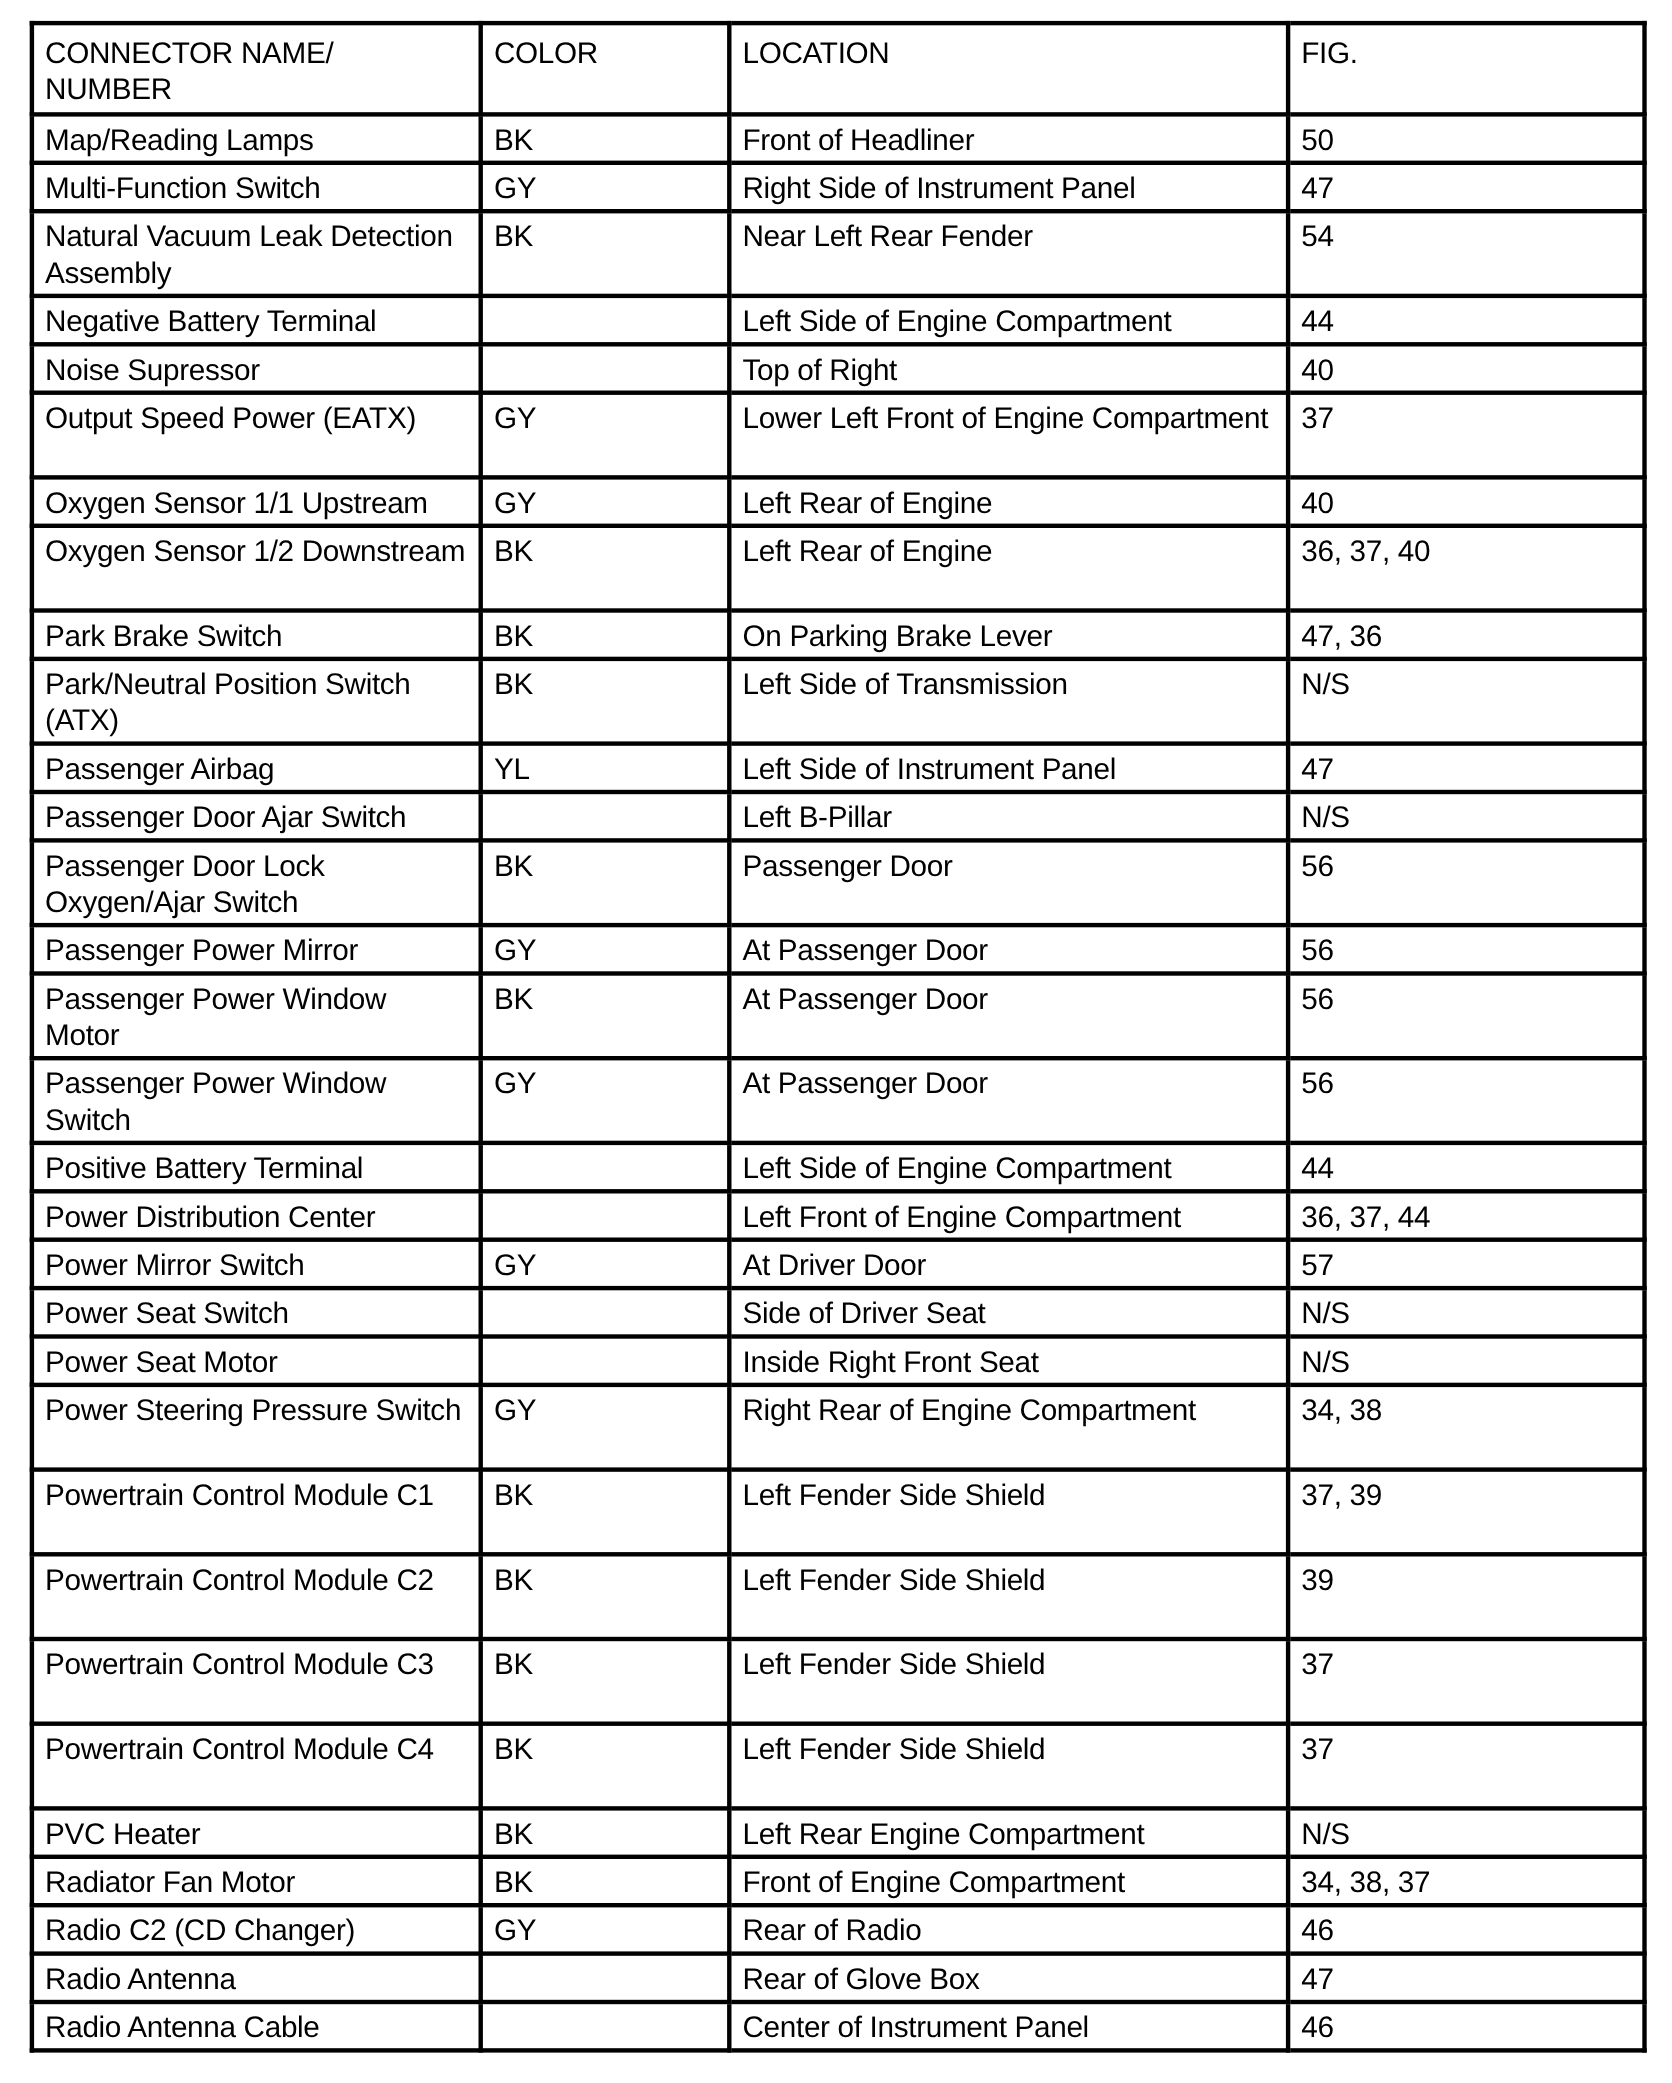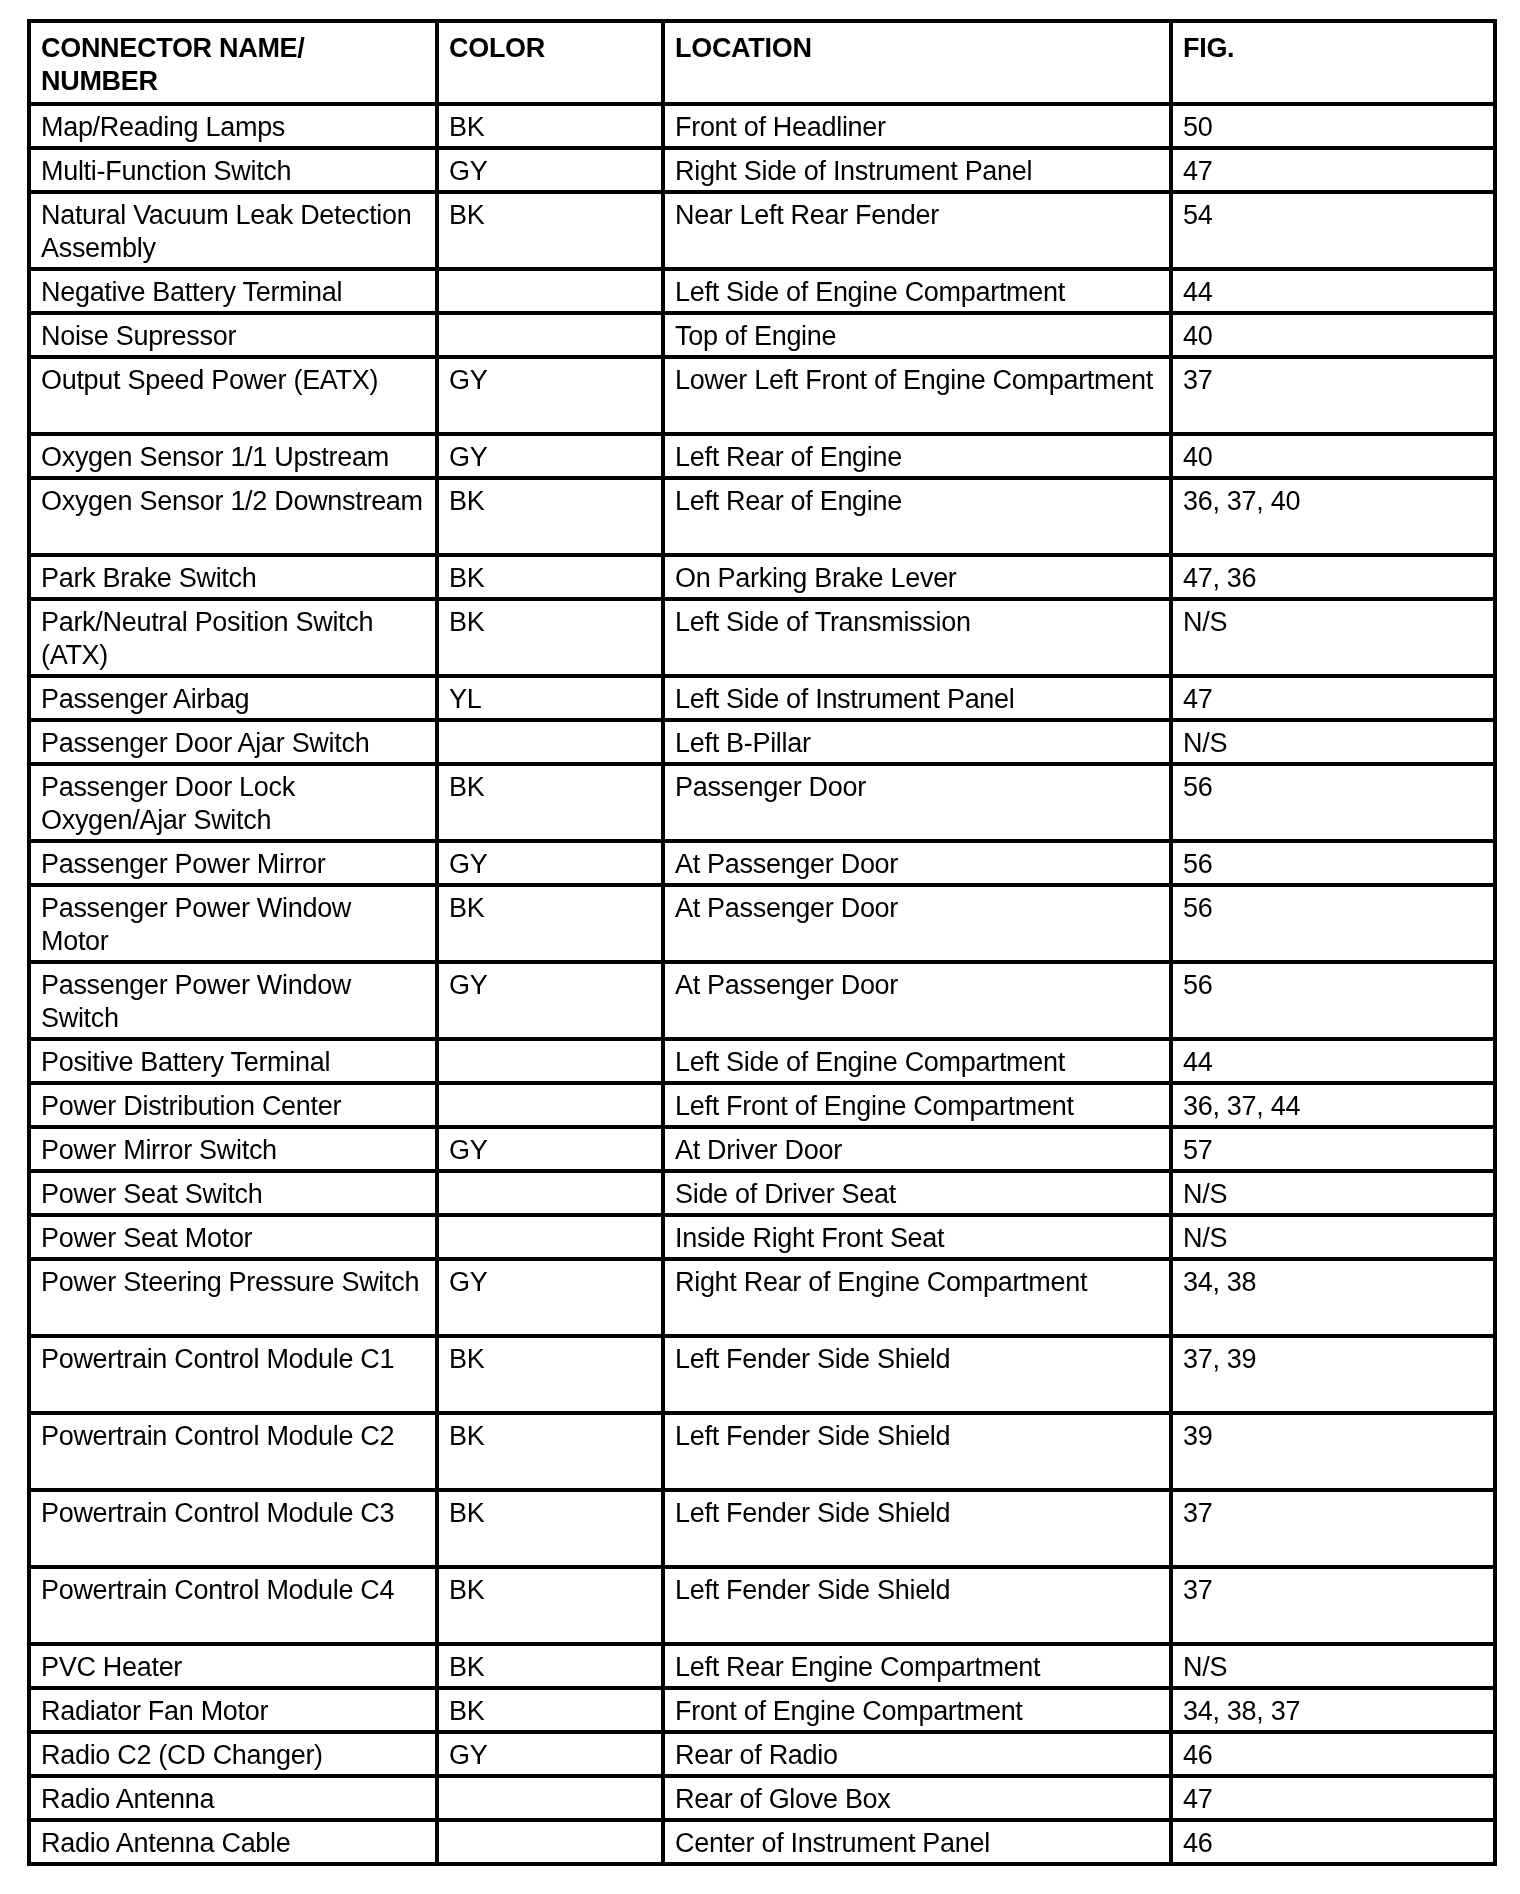--- a/index.html
+++ b/index.html
@@ -17,21 +17,21 @@
     border: 4px solid #000;
     vertical-align: top;
     text-align: left;
     padding: 5px 10px 0 10px;
     font-size: 27px;
     line-height: 33px;
     font-weight: normal;
     letter-spacing: -0.3px;
     overflow: hidden;
   }
-  .doc-table th { font-weight: bold; height: 70px; padding-top: 9px; }
+  .doc-table th { font-weight: normal; height: 70px; padding-top: 9px; }
   .doc-table tr.single td { height: 35px; }
   .doc-table tr.double td { height: 68px; }
   col.c1 { width: 408px; }
   col.c2 { width: 226px; }
   col.c3 { width: 508px; }
   col.c4 { width: 324px; }
 </style>
 </head>
 <body>
 
@@ -71,21 +71,21 @@
       </tr>
       <tr class="single">
         <td>Negative Battery Terminal</td>
         <td></td>
         <td>Left Side of Engine Compartment</td>
         <td>44</td>
       </tr>
       <tr class="single">
         <td>Noise Supressor</td>
         <td></td>
-        <td>Top of Engine</td>
+        <td>Top of Right</td>
         <td>40</td>
       </tr>
       <tr class="double">
         <td>Output Speed Power (EATX)</td>
         <td>GY</td>
         <td>Lower Left Front of Engine Compartment</td>
         <td>37</td>
       </tr>
       <tr class="single">
         <td>Oxygen Sensor 1/1 Upstream</td>

